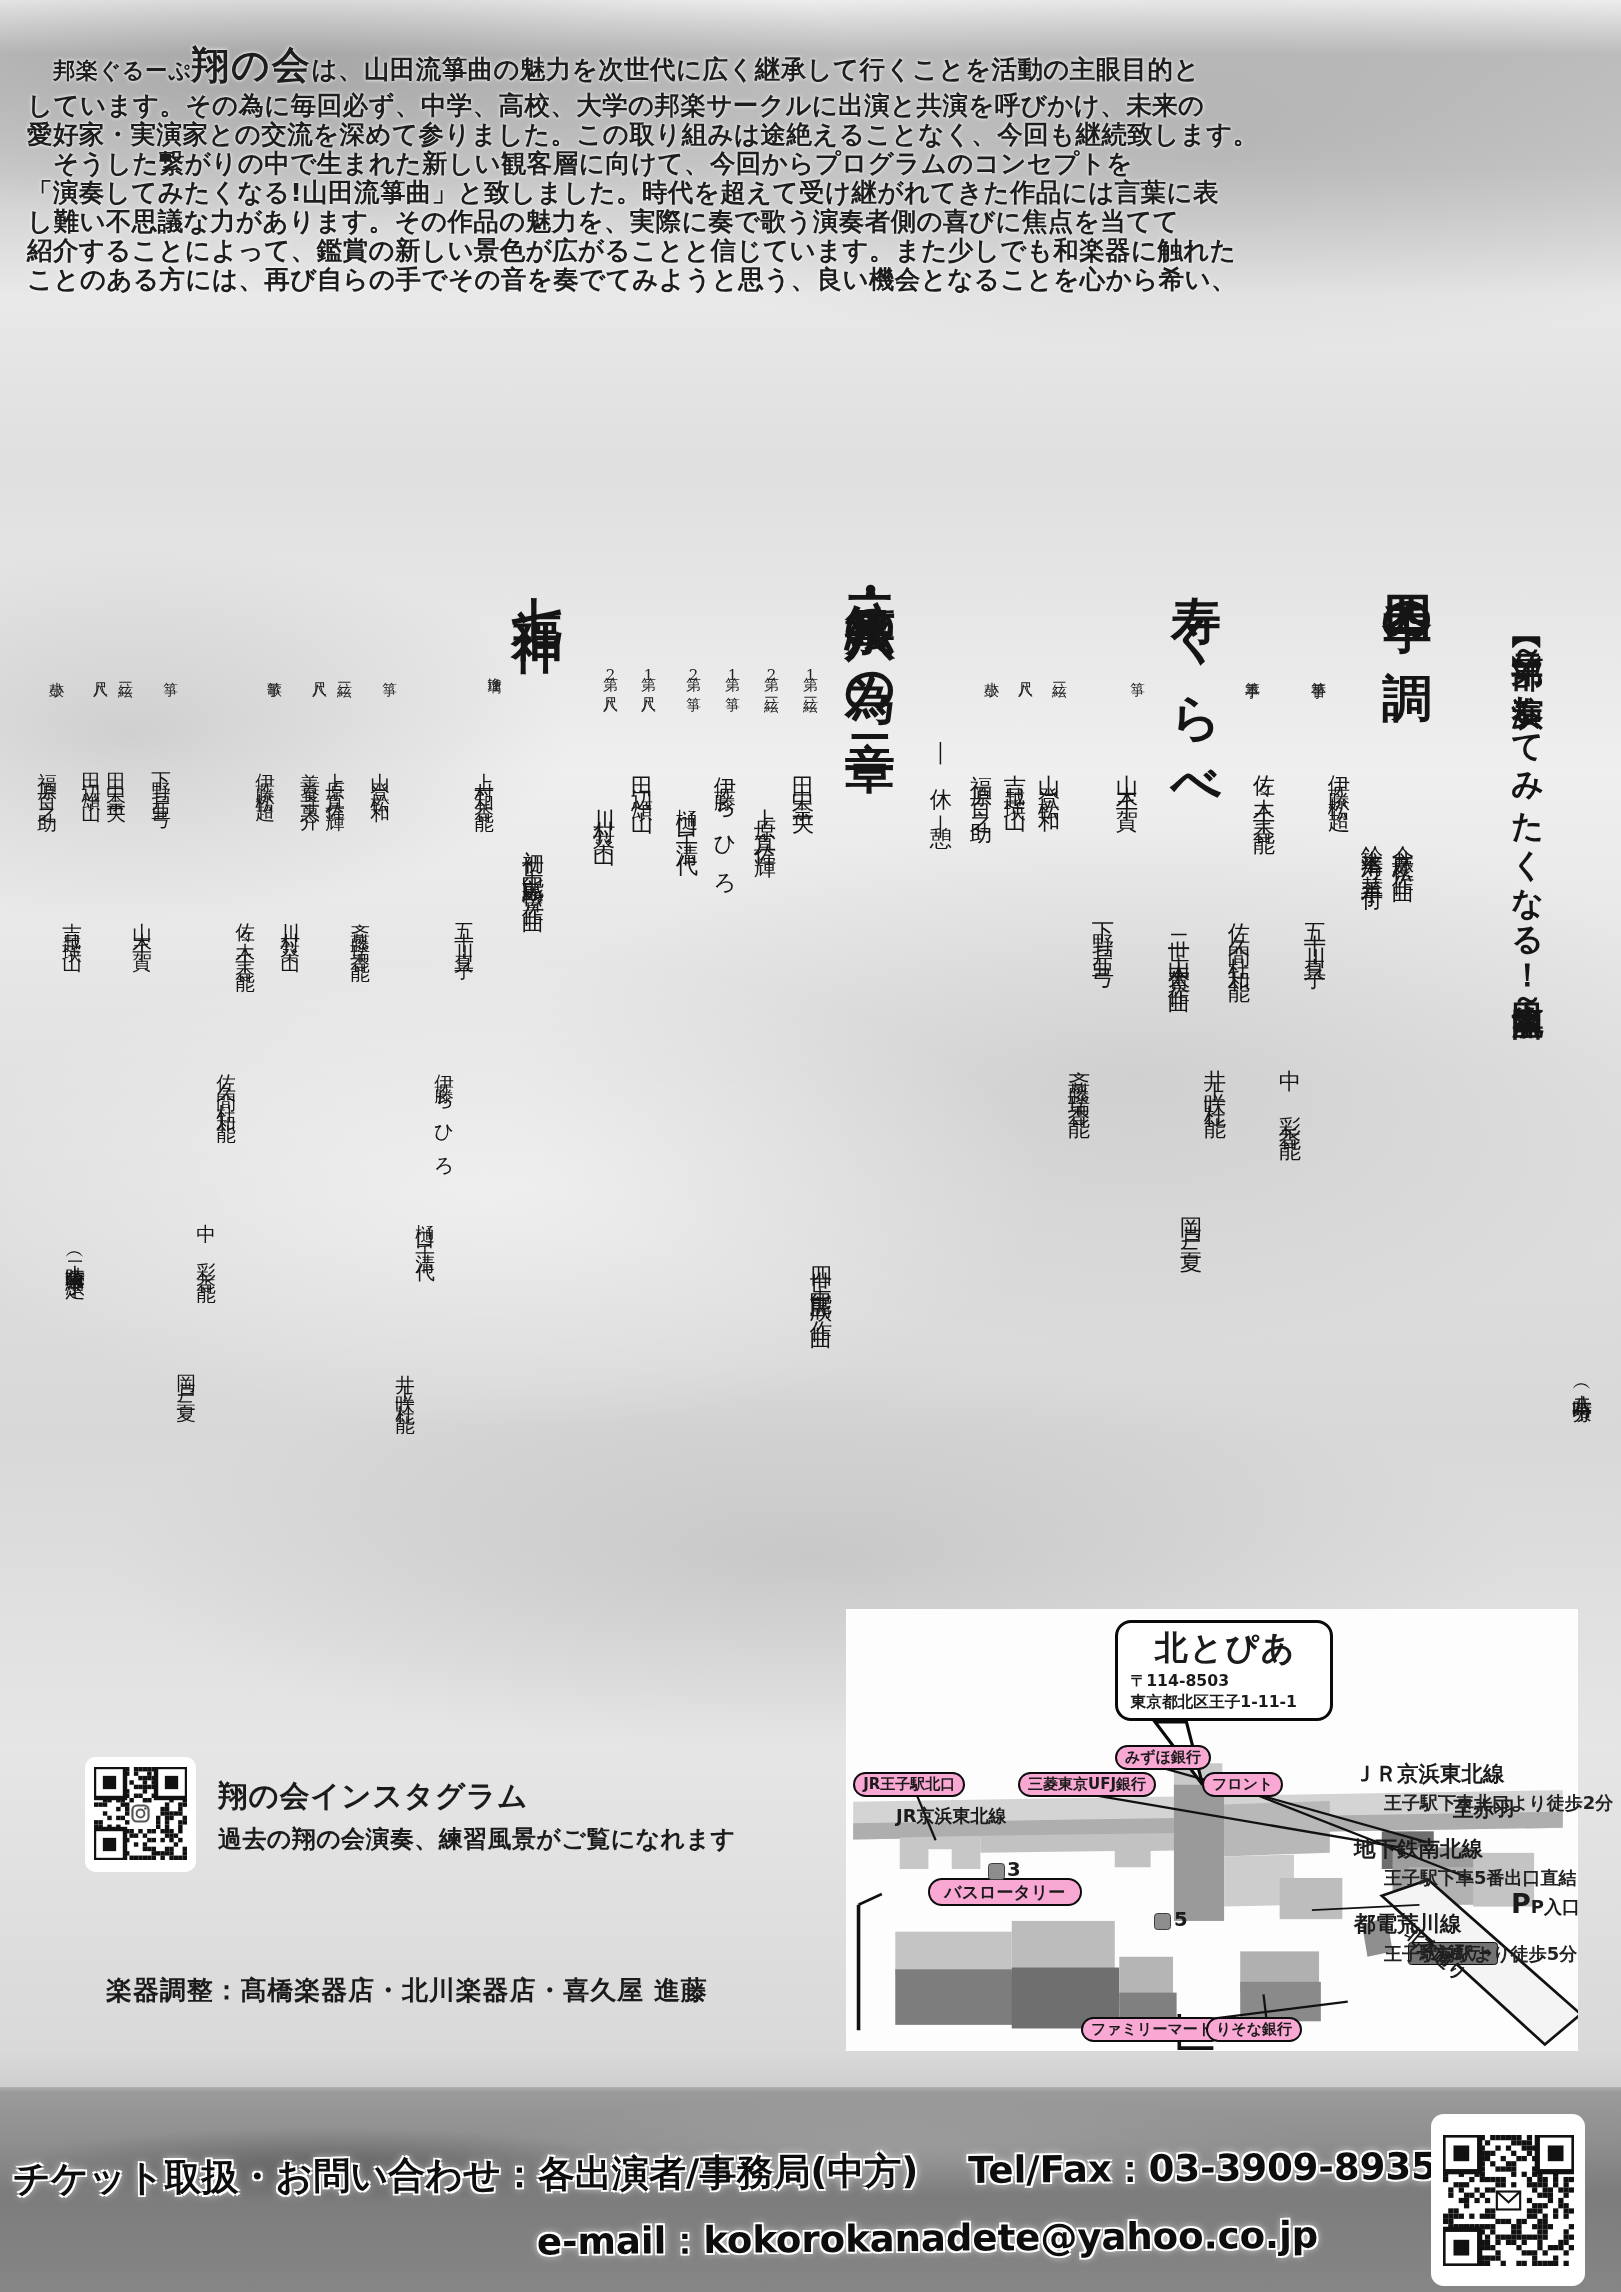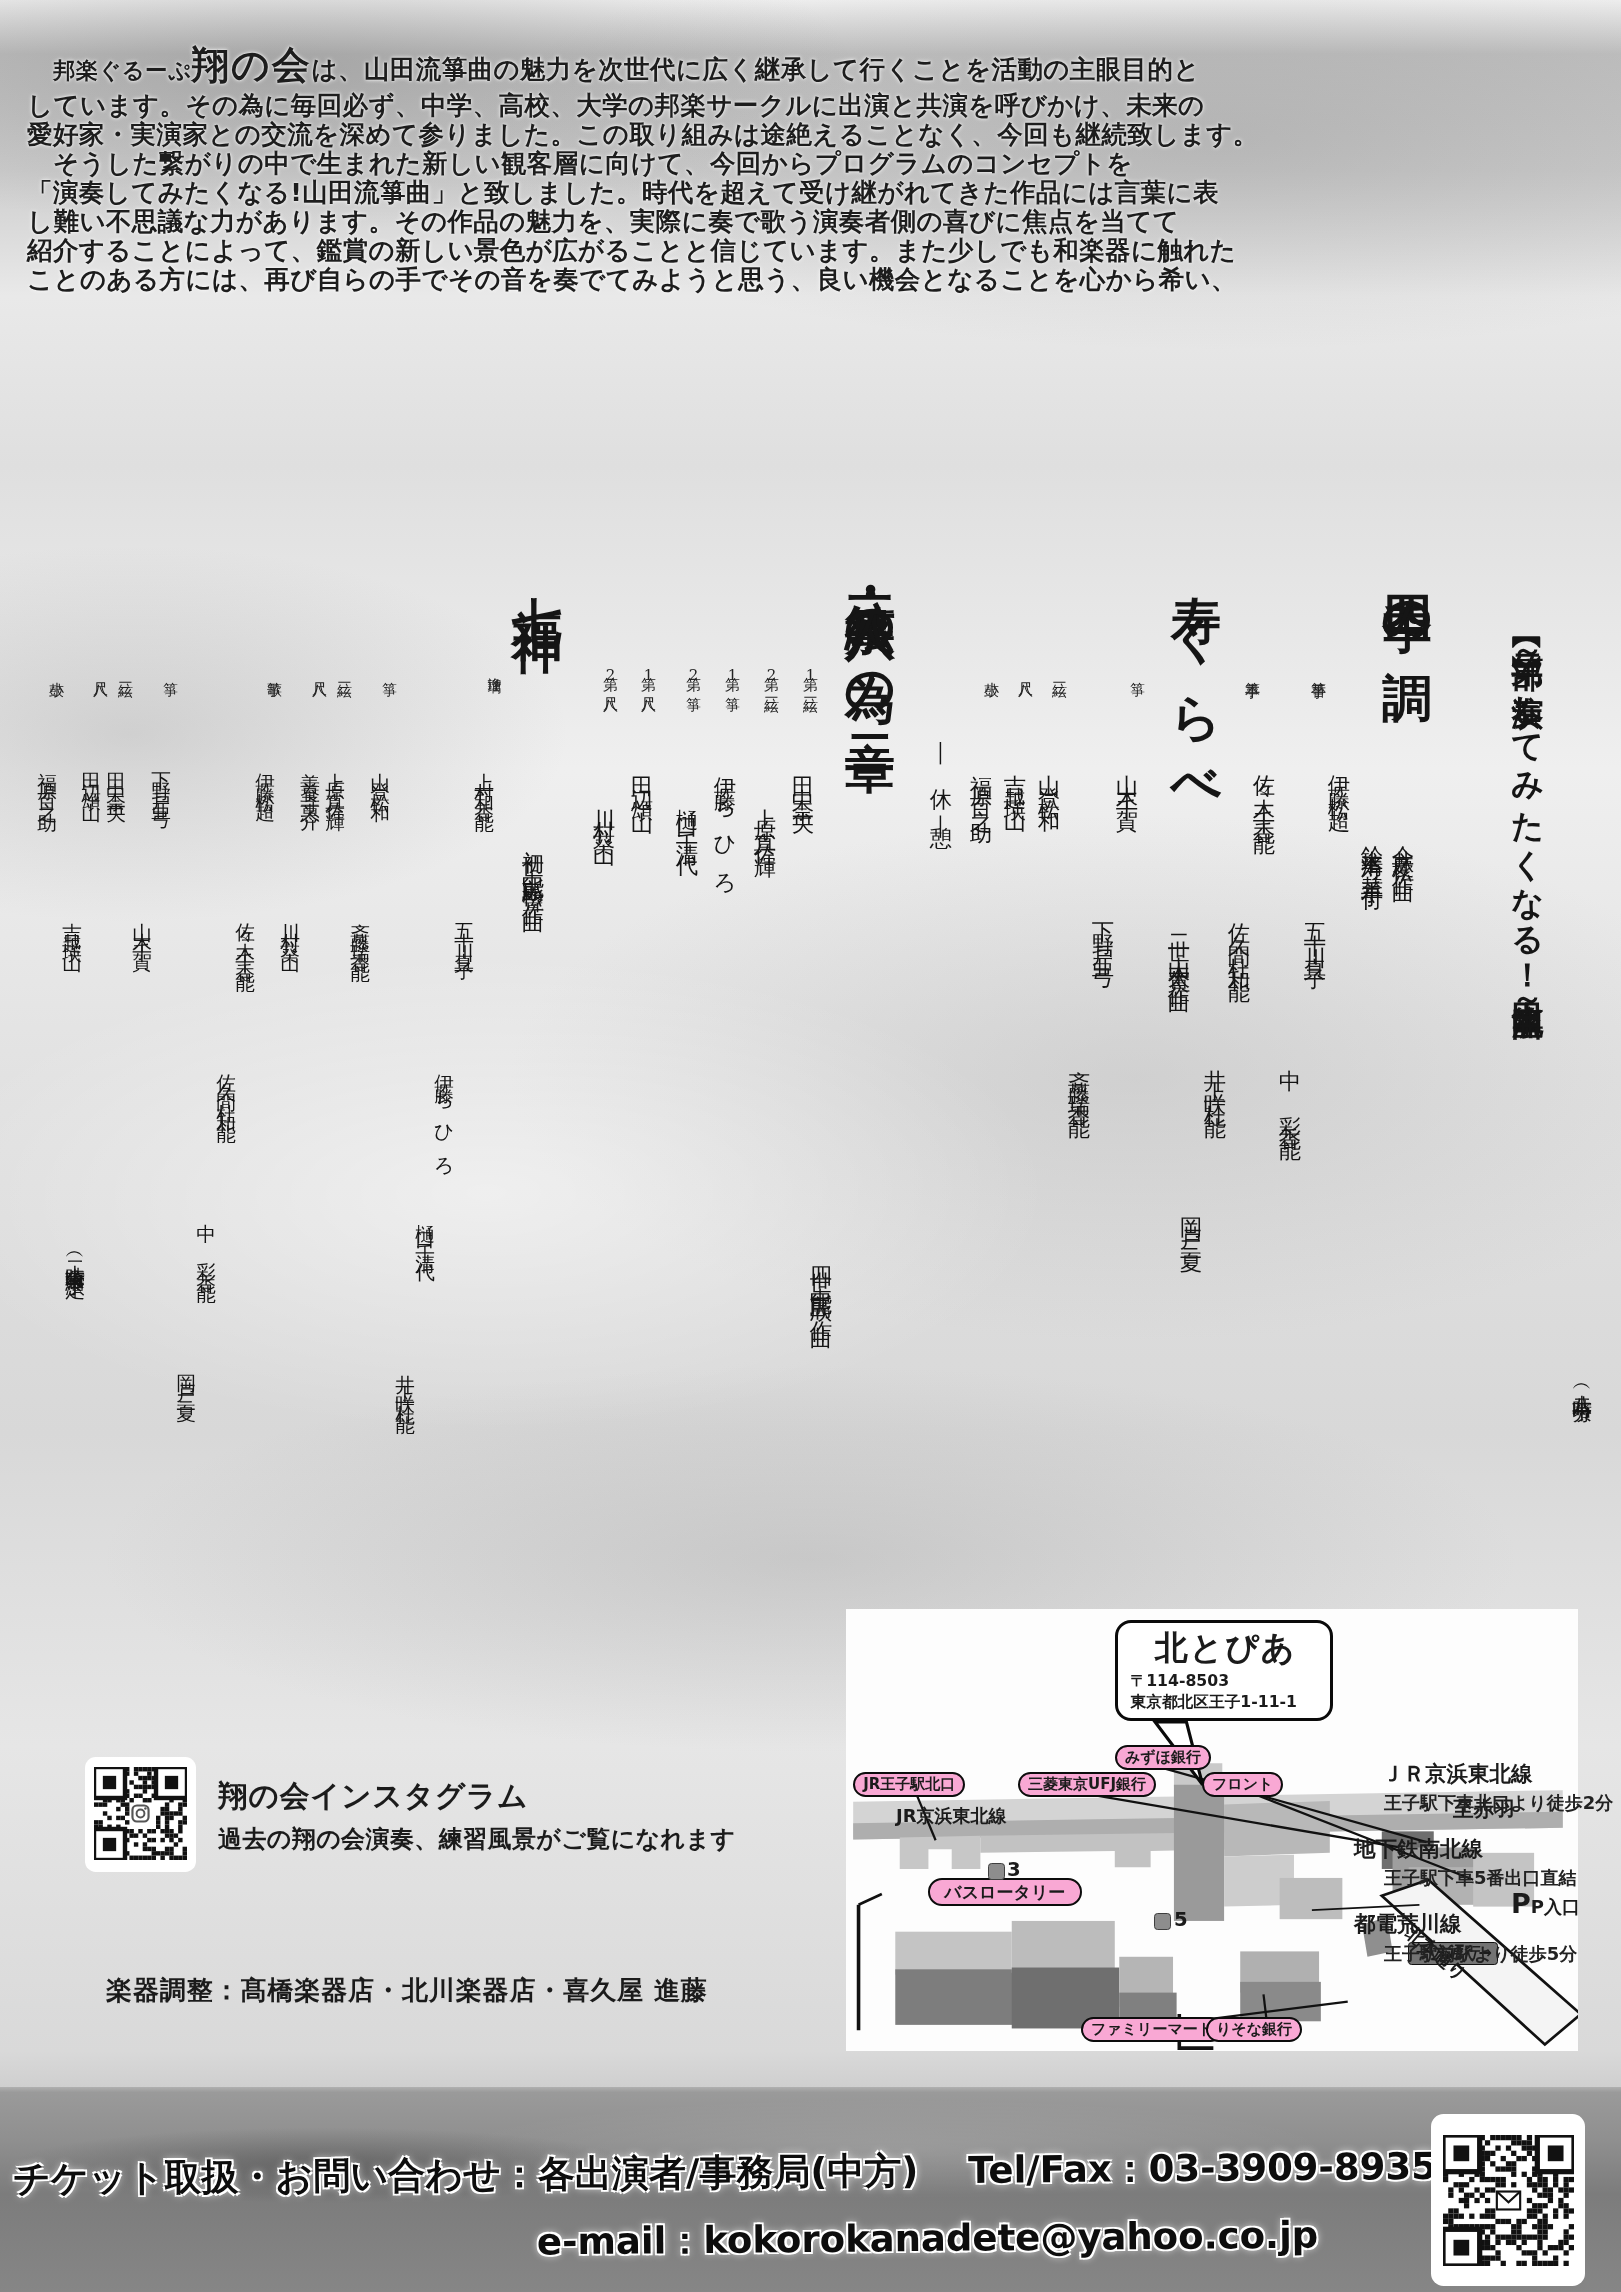--- a/index.html
+++ b/index.html
@@ -227,21 +227,21 @@
     <div class="mtext" style="left:665px;top:279px;font-size:27px;">P<span style="font-size:18px;">P入口</span></div>
     <div class="mtext" style="left:562px;top:333px;font-size:16px;border:1.8px solid #111;background:#737373;padding:0 5.4px;border-radius:3.6px;font-style:italic;">一方通行→</div>
     <div class="mtext" style="left:570px;top:312px;font-size:18px;transform:rotate(40deg);transform-origin:left top;">北本通り</div>
 
     <span class="metro" style="left:142px;top:254px;"></span>
     <span class="mnum" style="left:161px;top:249px;">3</span>
     <span class="metro" style="left:308px;top:304px;"></span>
     <span class="mnum" style="left:328px;top:299px;">5</span>
   </div>
 
-  <div class="acc-h" style="left:1382px;top:1759px;">ＪＲ京浜東北線</div>
+  <div class="acc-h" style="left:1354px;top:1759px;">ＪＲ京浜東北線</div>
   <div class="acc-d" style="left:1384px;top:1791px;">王子駅下車北口より徒歩2分</div>
   <div class="acc-h" style="left:1354px;top:1834px;">地下鉄南北線</div>
   <div class="acc-d" style="left:1384px;top:1866px;">王子駅下車5番出口直結</div>
   <div class="acc-h" style="left:1354px;top:1909px;">都電荒川線</div>
   <div class="acc-d" style="left:1384px;top:1942px;">王子駅前駅より徒歩5分</div>
 
   <div id="ig-box">
     <svg class="qr-svg" id="ig-qr" style="left:9px;top:9.9px;" width="93" height="93" viewBox="0 0 104 104">
         <rect x="34.66666666666667" y="0" width="4.9523809523809526" height="4.9523809523809526" fill="#111"></rect>
         <rect x="44.57142857142857" y="0" width="4.9523809523809526" height="4.9523809523809526" fill="#111"></rect>

